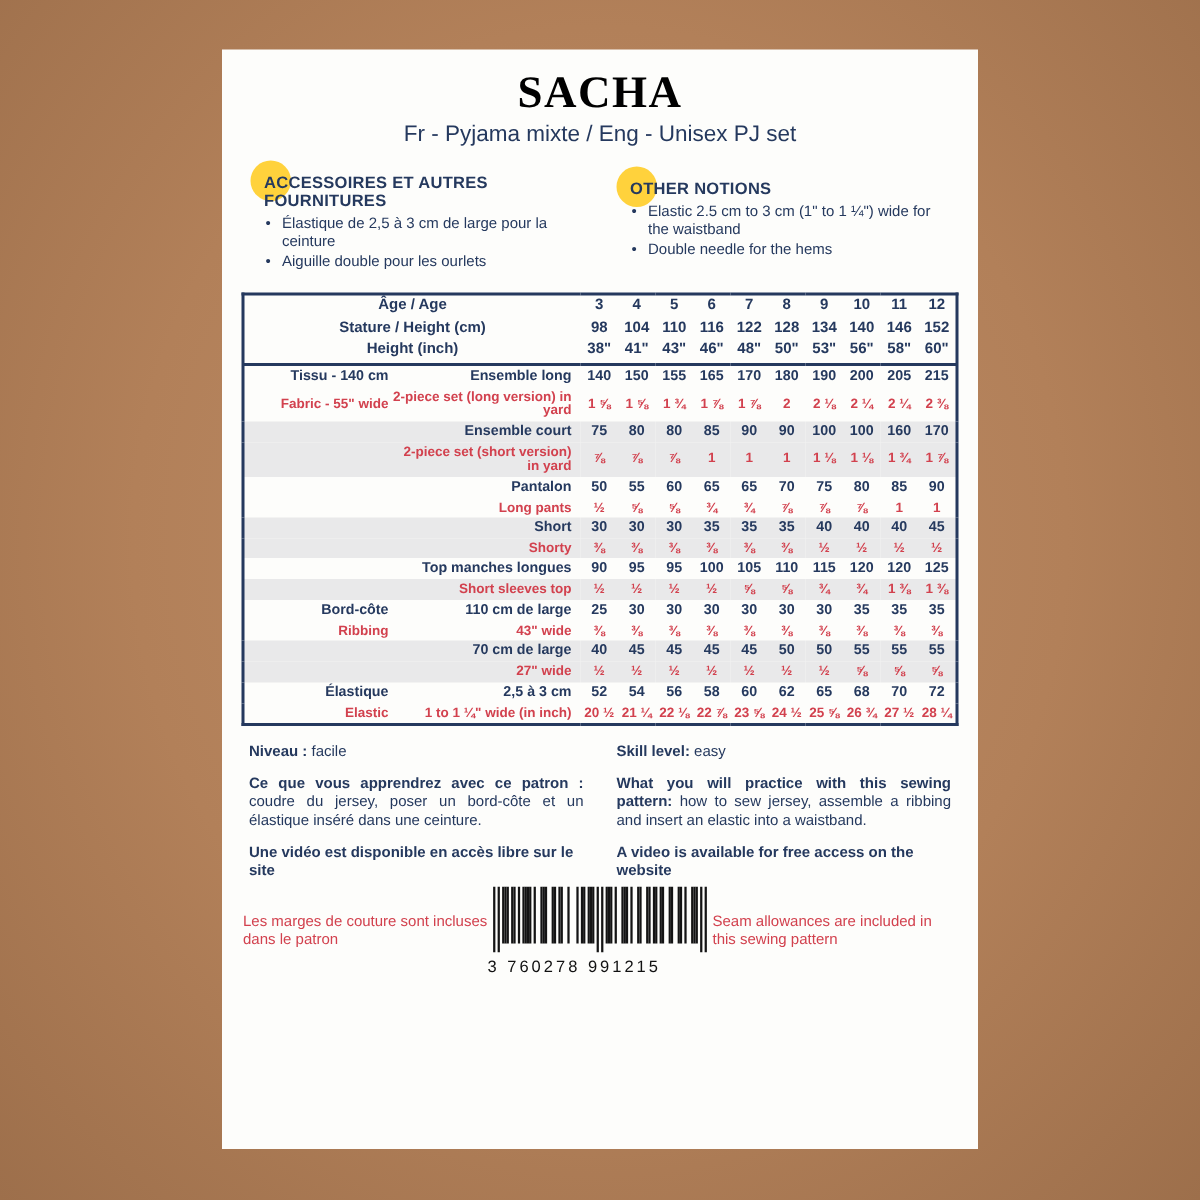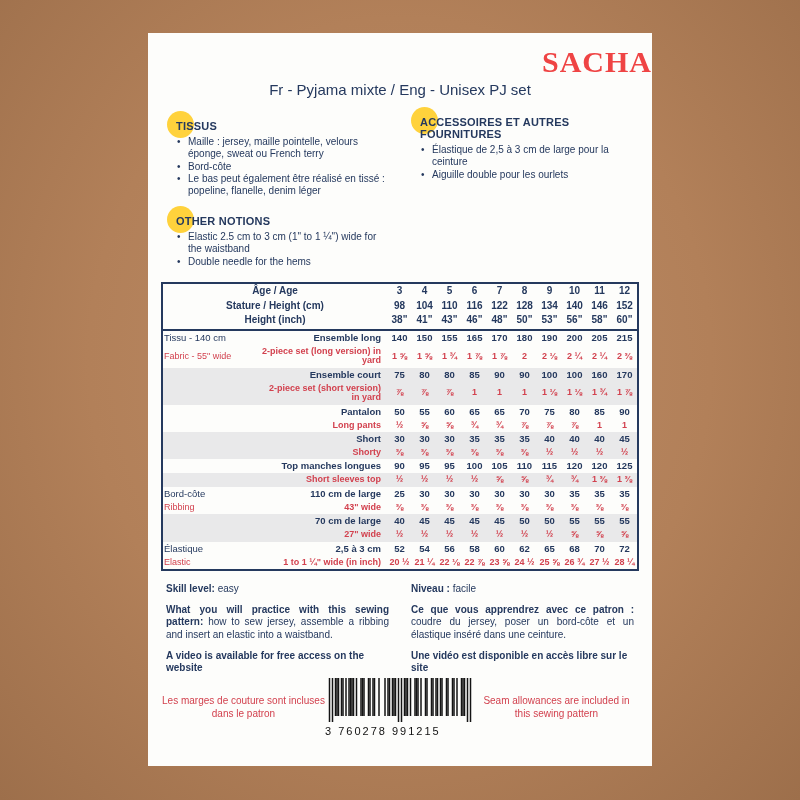--- a/index.html
+++ b/index.html
@@ -1,74 +1,66 @@
 <!DOCTYPE html>
 <html><head>
 <meta charset="utf-8">
 <style>
   html,body{margin:0;padding:0;}
   body{font-family:"Liberation Sans",sans-serif;}
   .canvas{position:relative;width:800px;height:800px;overflow:hidden;
     background:radial-gradient(ellipse at 50% 45%, #bd8c67 0%, #b28059 55%, #9d6f4b 100%);}
   .sheet{position:absolute;left:148px;top:33px;width:504px;height:733px;background:#fdfdfb;box-sizing:border-box;padding-top:10px;}
   
-  .title{font-family:"Liberation Serif","DejaVu Serif",serif;font-weight:bold;font-size:30px;color:#ef4444;text-align:right;letter-spacing:1px;margin:2px 0 0;}
+  .title{font-family:"Liberation Serif","DejaVu Serif",serif;font-weight:bold;font-size:30px;color:#000000;text-align:center;letter-spacing:1px;margin:2px 0 0;}
   .subtitle{font-size:15px;color:#25395e;text-align:center;margin-top:2px;font-weight:500;}
   
   .top-cols{display:grid;grid-template-columns:1fr 1fr;column-gap:20px;row-gap:13px;padding:0 18px;margin-top:18px;}
   .sec h2{position:relative;display:inline-block;font-size:11px;color:#25395e;margin:0 0 2px 10px;letter-spacing:.2px;}
   .dot{position:absolute;left:-9px;top:-9px;width:27px;height:27px;border-radius:50%;background:#ffd23c;z-index:0;}
   .sec h2 .htxt{position:relative;z-index:1;}
   .sec ul{margin:2px 0 0;padding-left:22px;list-style:none;}
   .sec li{position:relative;font-size:10px;color:#25395e;line-height:1.18;margin:1px 0;}
   .sec li::before{content:"•";position:absolute;left:-11px;top:0;}
   
   table{border-collapse:collapse;margin:14px auto 0;border:2px solid #25395e;padding-left:38px;}
   th,td{padding:2px 1px;line-height:1.05;}
   thead th{font-size:10px;color:#25395e;font-weight:bold;}
   thead tr:last-child th{border-bottom:2px solid #25395e;padding-bottom:3px;}
   th.hlabel{text-align:center;width:215px;}
   th.hval,td.val{width:23px;text-align:center;}
-  td.gcell{width:95px;text-align:left;font-size:9.5px;font-weight:normal;}
+  td.gcell{width:95px;text-align:right;font-size:9.5px;font-weight:bold;}
   td.rlabel{width:120px;text-align:right;padding-right:6px;font-size:9.5px;font-weight:bold;}
   td.val{font-size:9.5px;font-weight:bold;}
   .fr{color:#25395e;}
   .en{color:#d2414e;}
   td.en{font-size:9px;}
   tr.shade td{background:#e9e9ea;}
   
   .bottom-cols{display:grid;grid-template-columns:1fr 1fr;column-gap:22px;padding:0 18px;margin-top:12px;}
   .bcol{font-size:10px;color:#25395e;line-height:1.22;}
   .lead{font-weight:bold;}
   .bcol .para{text-align:justify;margin-top:9px;}
   .bcol .video{font-weight:bold;margin-top:9px;}
   
   .note-row{display:flex;align-items:center;justify-content:space-between;padding:0 14px;margin-top:4px;}
-  .rednote{width:210px;text-align:center;font-size:10px;color:#d2414e;line-height:1.25;}
+  .rednote{width:210px;text-align:left;font-size:10px;color:#d2414e;line-height:1.25;}
   .barcode{width:160px;text-align:left;}
   .bc-digits{font-size:11px;color:#111;letter-spacing:2px;margin-top:-1px;font-family:"Liberation Sans",sans-serif;}
 </style>
 </head>
 <body>
 
 <div class="canvas">
   <div class="sheet">
 
     <div class="title">SACHA</div>
     <div class="subtitle">Fr - Pyjama mixte / Eng - Unisex PJ set</div>
 
     <div class="top-cols">
-      <div class="sec">
-        <h2><span class="dot"></span><span class="htxt">TISSUS</span></h2>
-        <ul>
-            <li>Maille : jersey, maille pointelle, velours éponge, sweat ou French terry</li>
-            <li>Bord-côte</li>
-            <li>Le bas peut également être réalisé en tissé : popeline, flanelle, denim léger</li>
-          </ul>
-      </div>
       <div class="sec">
         <h2><span class="dot"></span><span class="htxt">ACCESSOIRES ET AUTRES FOURNITURES</span></h2>
         <ul>
             <li>Élastique de 2,5 à 3 cm de large pour la ceinture</li>
             <li>Aiguille double pour les ourlets</li>
           </ul>
       </div>
       <div class="sec">
         <h2><span class="dot"></span><span class="htxt">OTHER NOTIONS</span></h2>
         <ul>
@@ -343,28 +335,28 @@
             <td class="val en">25 ⅝</td>
             <td class="val en">26 ¾</td>
             <td class="val en">27 ½</td>
             <td class="val en">28 ¼</td>
           </tr>
         </tbody>
       </table>
 
     <div class="bottom-cols">
       <div class="bcol">
+        <div><span class="lead">Niveau :</span> <span>facile</span></div>
+        <div class="para"><span class="lead">Ce que vous apprendrez avec ce patron :</span> <span>coudre du jersey, poser un bord-côte et un élastique inséré dans une ceinture.</span></div>
+        <div class="video">Une vidéo est disponible en accès libre sur le site</div>
+      </div>
+      <div class="bcol">
         <div><span class="lead">Skill level:</span> <span>easy</span></div>
         <div class="para"><span class="lead">What you will practice with this sewing pattern:</span> <span>how to sew jersey, assemble a ribbing and insert an elastic into a waistband.</span></div>
         <div class="video">A video is available for free access on the website</div>
-      </div>
-      <div class="bcol">
-        <div><span class="lead">Niveau :</span> <span>facile</span></div>
-        <div class="para"><span class="lead">Ce que vous apprendrez avec ce patron :</span> <span>coudre du jersey, poser un bord-côte et un élastique inséré dans une ceinture.</span></div>
-        <div class="video">Une vidéo est disponible en accès libre sur le site</div>
       </div>
     </div>
 
     <div class="note-row">
       <div class="rednote">Les marges de couture sont incluses dans le patron</div>
       <div class="barcode">
         <svg id="bc-svg" width="150" height="44">
             <rect x="3.75" y="0" width="1.5" height="44" fill="#141414"></rect>
             <rect x="6.75" y="0" width="1.5" height="44" fill="#141414"></rect>
             <rect x="9.75" y="0" width="1.5" height="38" fill="#141414"></rect>

